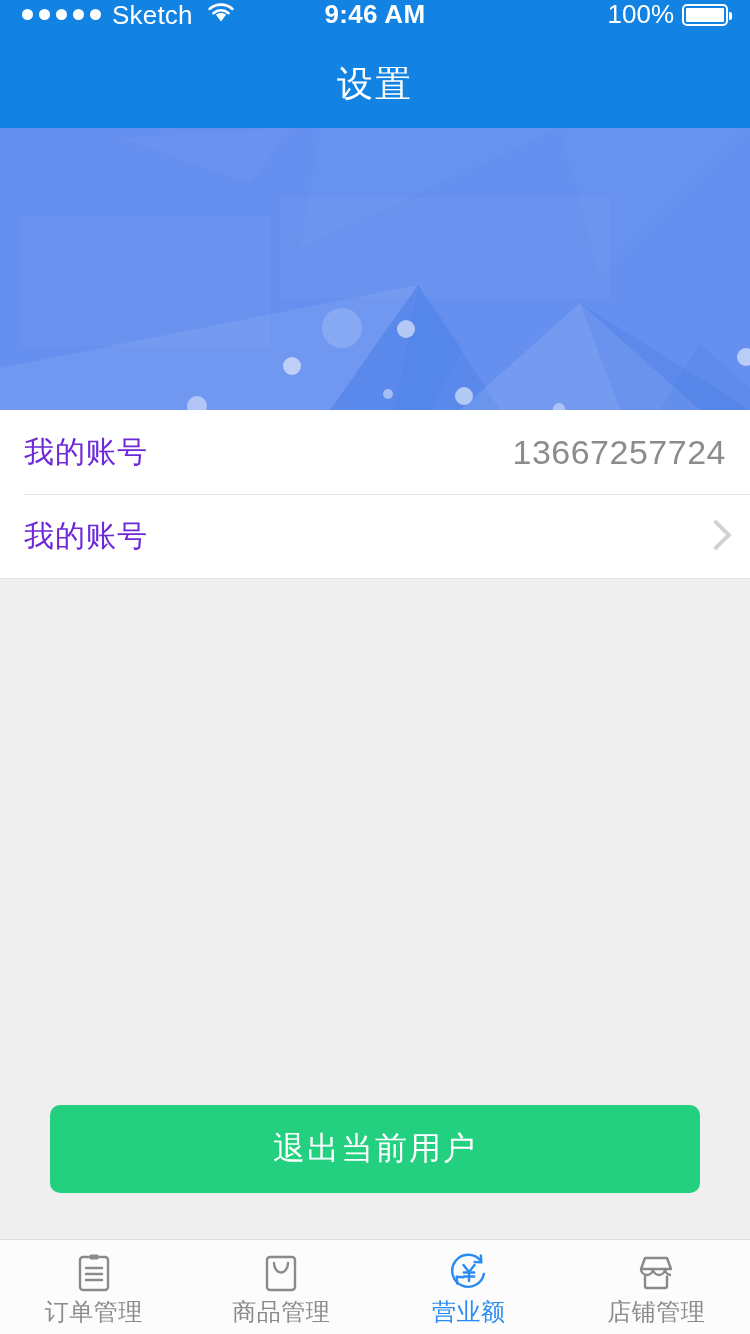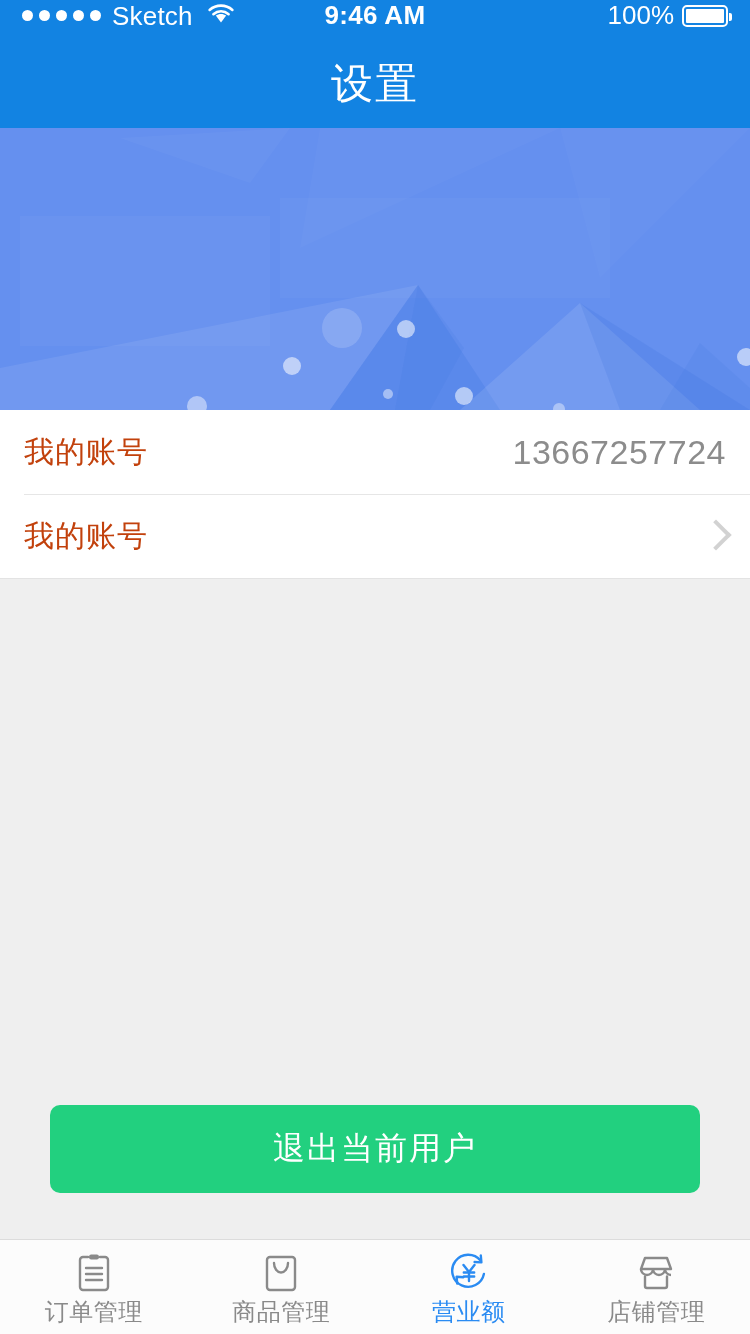--- a/index.html
+++ b/index.html
@@ -22,22 +22,22 @@
     display: flex;
     flex-direction: column;
   }
 
   
   .statusbar {
     height: 40px;
     background: #1283e2;
     color: #ffffff;
     display: flex;
-    align-items: flex-start;
-    padding: 0 22px;
+    align-items: flex-end;
+    padding: 10px 22px;
     box-sizing: border-box;
     font-size: 26px;
     flex: 0 0 auto;
     position: relative;
   }
   .sb-left {
     display: flex;
     align-items: center;
     gap: 9px;
   }
@@ -110,21 +110,21 @@
   .navbar {
     height: 88px;
     background: #1283e2;
     color: #fff;
     display: flex;
     align-items: center;
     justify-content: center;
     flex: 0 0 auto;
   }
   .navbar .title {
-    font-size: 42px;
+    font-size: 36px;
     letter-spacing: 2px;
     font-weight: 400;
   }
 
   
   .banner {
     height: 282px;
     flex: 0 0 auto;
     position: relative;
     overflow: hidden;
@@ -157,21 +157,21 @@
     content: "";
     position: absolute;
     left: 24px;
     right: 0;
     top: 0;
     height: 1px;
     background: #e6e6e6;
   }
   .row .label {
     font-size: 30px;
-    color: #c2410c;
+    color: #6d28d9;
     letter-spacing: 1px;
   }
   .row .value {
     margin-left: auto;
     font-size: 34px;
     color: #8c8c8c;
     letter-spacing: 0.5px;
   }
   .row .chev {
     margin-left: auto;

